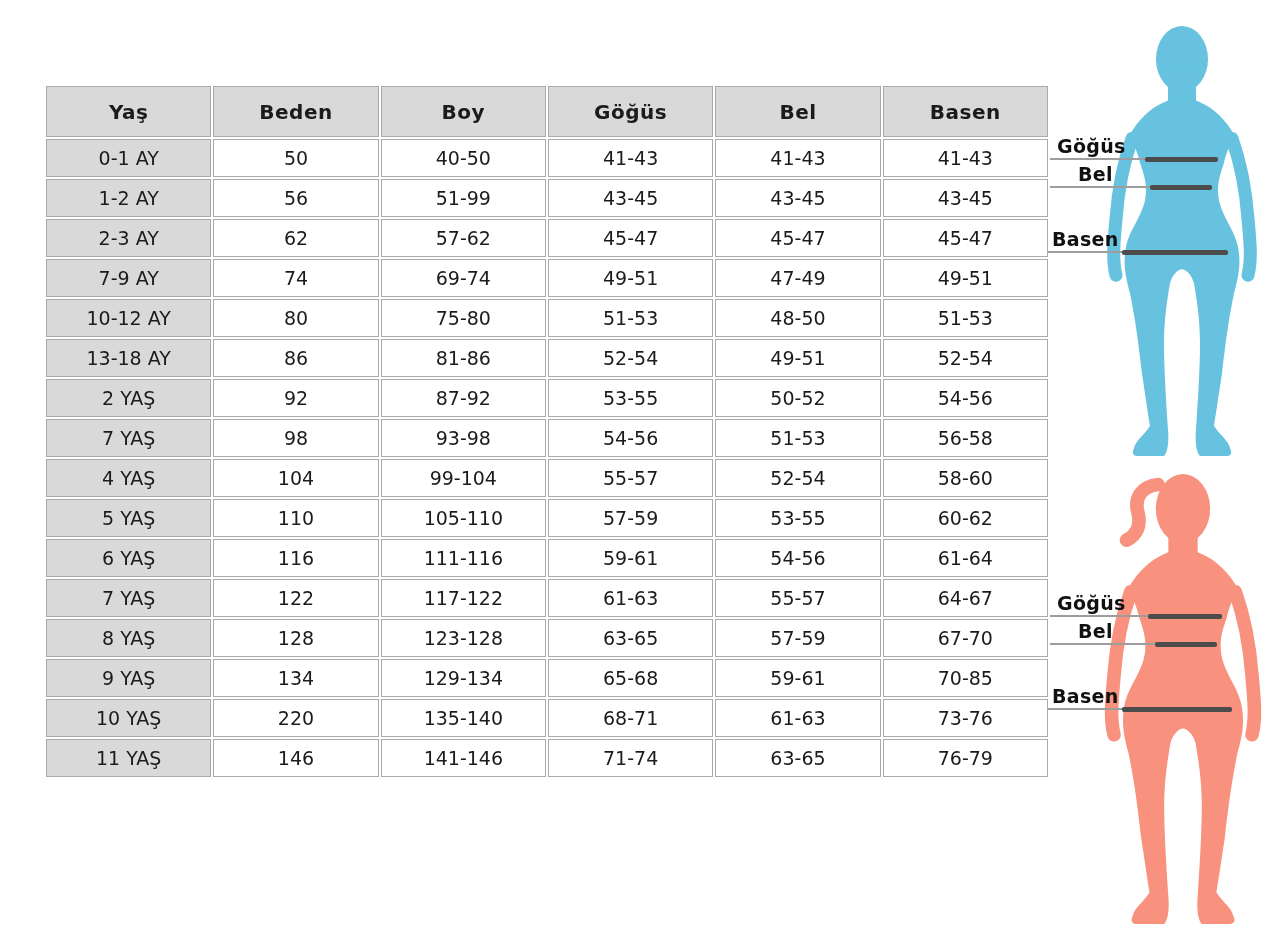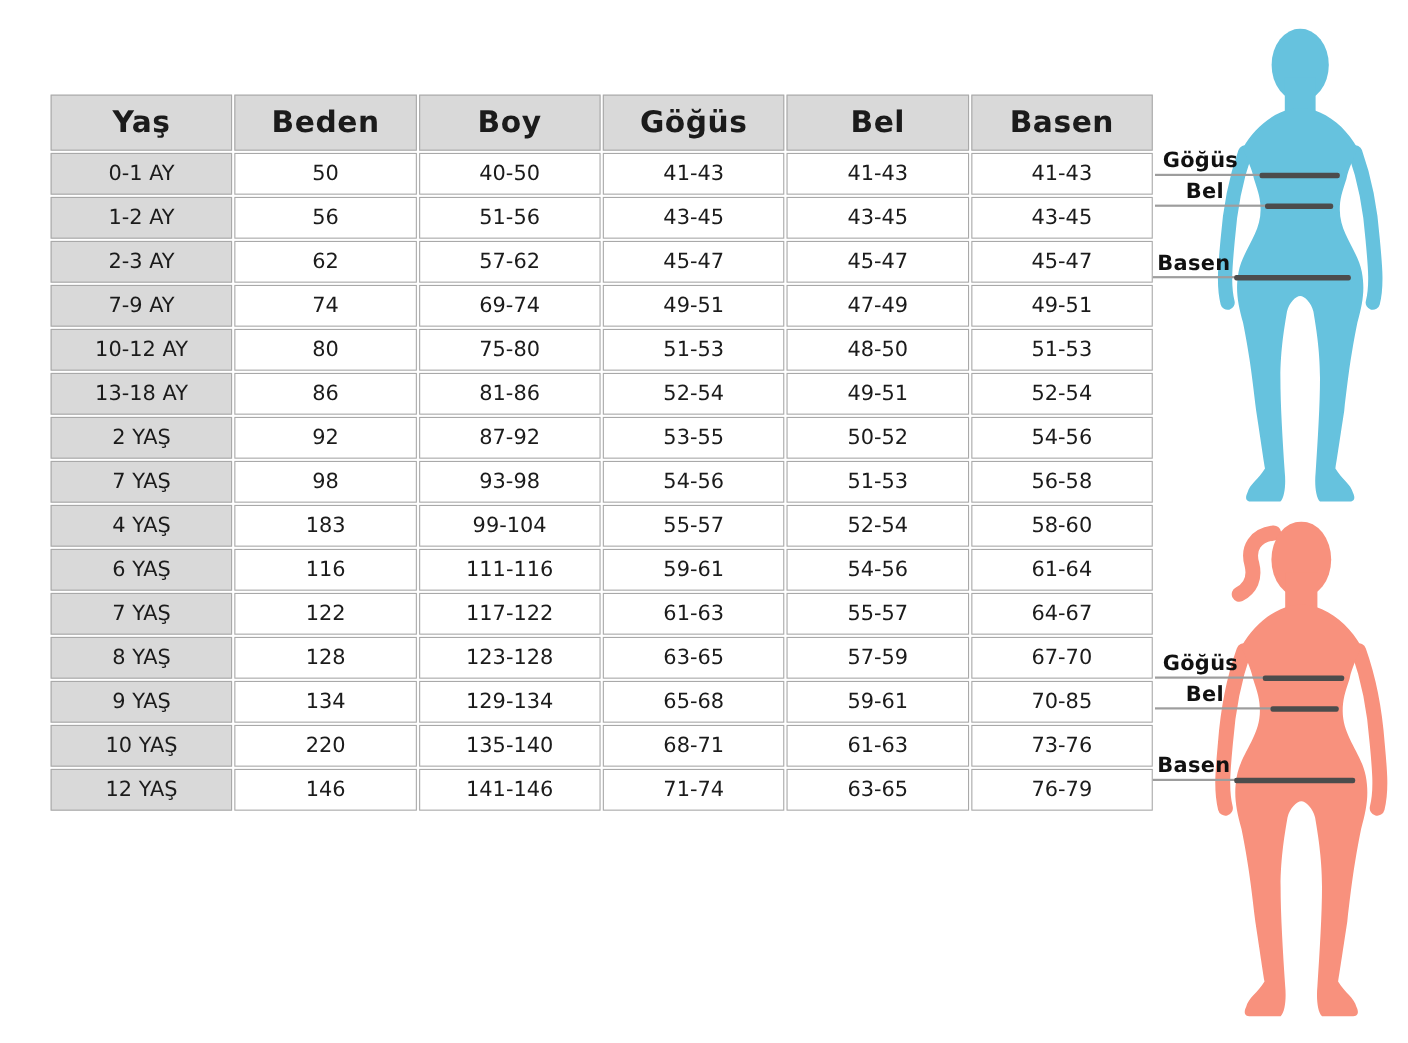--- a/index.html
+++ b/index.html
@@ -10,21 +10,21 @@
   
   table.size-table {
     position:absolute; left:44px; top:84px; width:1006px;
     border-collapse:separate; border-spacing:2px; table-layout:fixed;
     color:#1b1b1b;
   }
   table.size-table th, table.size-table td {
     border:1px solid #a9a9a9; text-align:center; vertical-align:middle;
   }
   table.size-table thead th {
-    background:#d9d9d9; height:51px; font-size:27px; font-weight:bold; letter-spacing:0.5px;
+    background:#d9d9d9; height:51px; font-size:20px; font-weight:bold; letter-spacing:0.5px;
   }
   table.size-table tbody tr { height:38px;margin-left:30px; }
   table.size-table tbody th {
     background:#d9d9d9; font-weight:normal; font-size:19px;
   }
   table.size-table tbody td {
     background:#ffffff; font-size:19px;
   }
 
   
@@ -67,21 +67,21 @@
           <th>0-1 AY</th>
           <td>50</td>
           <td>40-50</td>
           <td>41-43</td>
           <td>41-43</td>
           <td>41-43</td>
         </tr>
         <tr>
           <th>1-2 AY</th>
           <td>56</td>
-          <td>51-56</td>
+          <td>51-99</td>
           <td>43-45</td>
           <td>43-45</td>
           <td>43-45</td>
         </tr>
         <tr>
           <th>2-3 AY</th>
           <td>62</td>
           <td>57-62</td>
           <td>45-47</td>
           <td>45-47</td>
@@ -122,25 +122,33 @@
         <tr>
           <th>7 YAŞ</th>
           <td>98</td>
           <td>93-98</td>
           <td>54-56</td>
           <td>51-53</td>
           <td>56-58</td>
         </tr>
         <tr>
           <th>4 YAŞ</th>
-          <td>183</td>
+          <td>104</td>
           <td>99-104</td>
           <td>55-57</td>
           <td>52-54</td>
           <td>58-60</td>
+        </tr>
+        <tr>
+          <th>5 YAŞ</th>
+          <td>110</td>
+          <td>105-110</td>
+          <td>57-59</td>
+          <td>53-55</td>
+          <td>60-62</td>
         </tr>
         <tr>
           <th>6 YAŞ</th>
           <td>116</td>
           <td>111-116</td>
           <td>59-61</td>
           <td>54-56</td>
           <td>61-64</td>
         </tr>
         <tr>
@@ -169,21 +177,21 @@
         </tr>
         <tr>
           <th>10 YAŞ</th>
           <td>220</td>
           <td>135-140</td>
           <td>68-71</td>
           <td>61-63</td>
           <td>73-76</td>
         </tr>
         <tr>
-          <th>12 YAŞ</th>
+          <th>11 YAŞ</th>
           <td>146</td>
           <td>141-146</td>
           <td>71-74</td>
           <td>63-65</td>
           <td>76-79</td>
         </tr>
       </tbody>
   </table>
 
   <svg class="figure-svg" style="left:1072px; top:26px;" width="220" height="432" viewBox="0 0 220 430" preserveAspectRatio="none">

